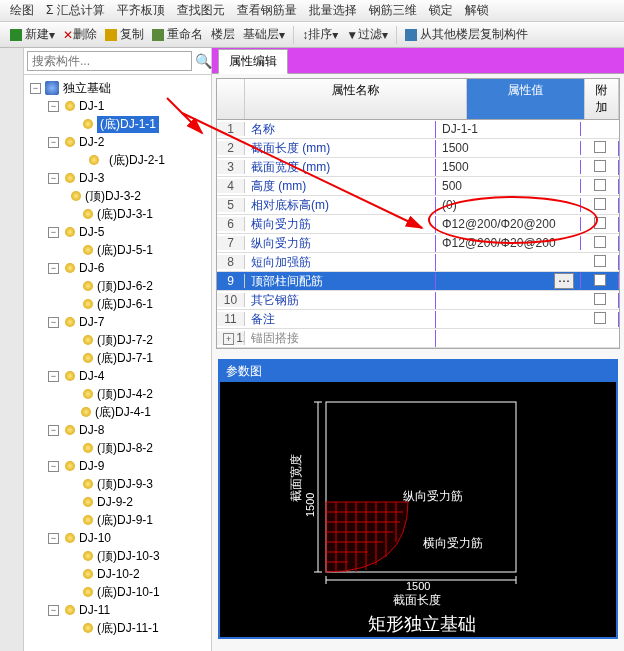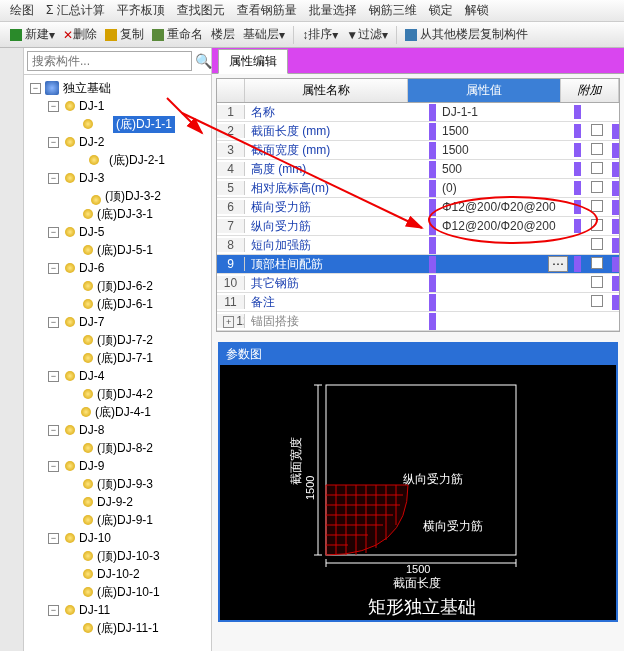--- a/index.html
+++ b/index.html
@@ -16,33 +16,33 @@
 .search { display: flex; border-bottom: 1px solid #ccc; }
 .search input { flex: 1; border: 1px solid #aaa; padding: 2px 4px; margin: 3px; height: 20px; font-size: 12px; }
 .search .mag { width: 22px; display: flex; align-items: center; justify-content: center; color: #2a7ab0; font-size: 14px; }
 .tree { flex: 1; overflow: auto; padding: 4px 0; }
 .tree-row { display: flex; align-items: center; height: 18px; padding-left: 6px; white-space: nowrap; }
 .tree-row .exp { width: 11px; height: 11px; border: 1px solid #888; font-size: 9px; line-height: 9px; text-align: center; margin-right: 4px; color: #555; }
 .tree-row .exp.blank { border: none; }
 .tree-row .ico { width: 14px; height: 14px; margin-right: 4px; display: inline-block; }
 .tree-row .ico.cube { background: radial-gradient(#8ab6ff,#2a5db0); border-radius: 2px; }
 .tree-row .ico.dot { background: radial-gradient(#ffe680,#d4a000); border-radius: 50%; width: 10px; height: 10px; margin-left: 2px; }
-.tree-row.sel .lbl { background: #2a6fd6; color: #fff; padding: 0 3px; margin-left: 16px; }
+.tree-row.sel .lbl { background: #2a6fd6; color: #fff; padding: 0 3px; }
 .right { flex: 1; background: #f7f7f7; display: flex; flex-direction: column; position: relative; }
 .tabrow { height: 26px; display: flex; align-items: flex-end; padding-left: 6px; border-bottom: 1px solid #aaa; background: #d946ef; }
 .tab { background: #fff; border: 1px solid #aaa; border-bottom: 1px solid #fff; padding: 3px 10px; position: relative; top: 1px; }
 .grid { margin: 4px; border: 1px solid #aaa; background: #fff; }
 .grid-head { display: flex; background: linear-gradient(#fdfdfd,#e8e8e8); border-bottom: 1px solid #aaa; }
 .gh { border-right: 1px solid #ccc; padding: 3px 6px; text-align: center; }
 .gh.num { width: 28px; }
 .gh.name { flex: 1; }
-.gh.val { width: 153px; background: #3b7fd6; color: #fff; }
-.gh.ext { width: 58px; font-style: italic; }
+.gh.val { width: 118px; background: #3b7fd6; color: #fff; }
+.gh.ext { width: 34px; }
 .grow { display: flex; border-bottom: 1px solid #ddd; height: 19px; align-items: center; }
-.grow .gc { border-right: 7px solid #8b5cf6; padding: 0 6px; overflow: hidden; white-space: nowrap; }
+.grow .gc { border-right: 1px solid #8b5cf6; padding: 0 6px; overflow: hidden; white-space: nowrap; }
 .gc.num { width: 28px; text-align: center; background: #f3f3f3; color: #555; border-right: 1px solid #ccc; }
 .gc.name { flex: 1; color: #1a3fb0; }
 .gc.val { width: 145px; color: #333; }
 .gc.ext { width: 38px; text-align: center; }
 .grow.selrow { background: #2a6fd6; }
 .grow.selrow .gc { color: #fff; }
 .grow.selrow .gc.num { background: #2a6fd6; }
 .chk { width: 12px; height: 12px; border: 1px solid #888; display: inline-block; background: #fff; }
 .param { margin: 6px; border: 2px solid #2a6fd6; background: #000; }
 .param-head { background: #2a6fd6; color: #ffffff; padding: 2px 6px; font-size: 12px; }
@@ -123,21 +123,21 @@
         <div class="tree-row" style="padding-left: 42px; gap: 6px;">
           <span class="exp blank"></span>
           <span class="ico dot"></span>
           <span class="lbl">(底)DJ-2-1</span>
         </div>
         <div class="tree-row" style="padding-left: 24px;">
           <span class="exp">−</span>
           <span class="ico dot"></span>
           <span class="lbl">DJ-3</span>
         </div>
-        <div class="tree-row" style="padding-left: 50px; align-items: flex-end;">
+        <div class="tree-row" style="padding-left: 30px;">
           <span class="exp blank"></span>
           <span class="ico dot"></span>
           <span class="lbl">(顶)DJ-3-2</span>
         </div>
         <div class="tree-row" style="padding-left: 42px;">
           <span class="exp blank"></span>
           <span class="ico dot"></span>
           <span class="lbl">(底)DJ-3-1</span>
         </div>
         <div class="tree-row" style="padding-left: 24px;">

